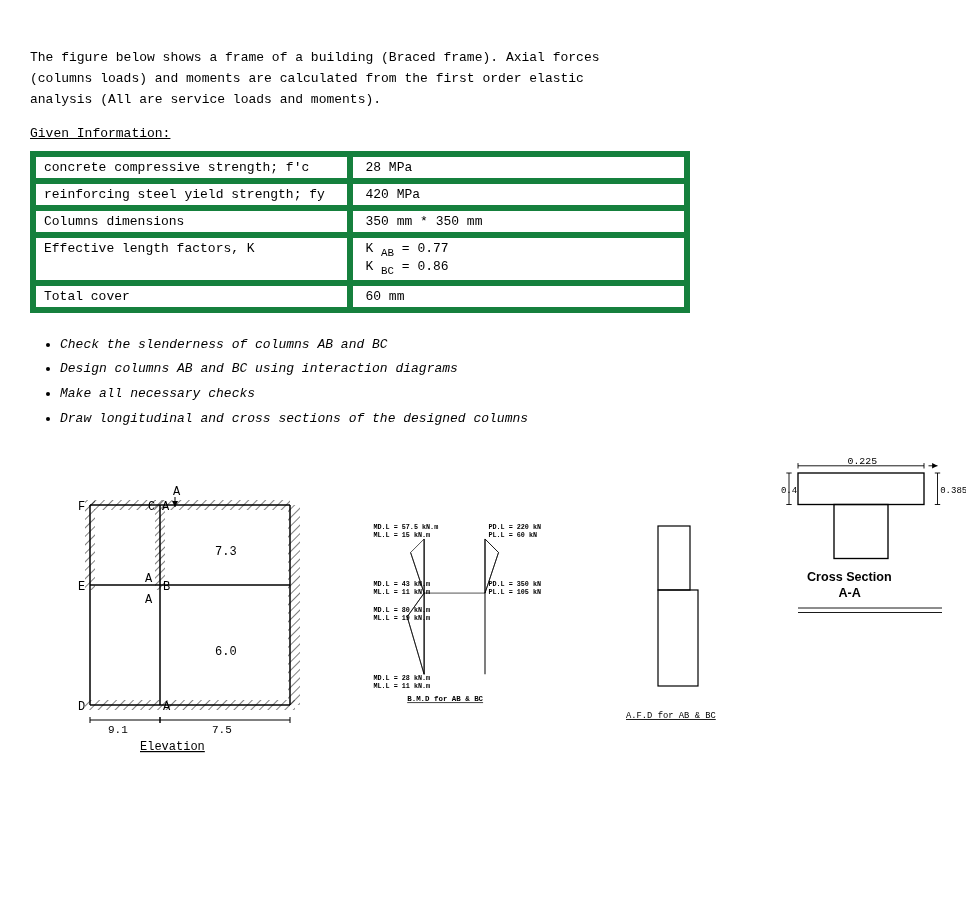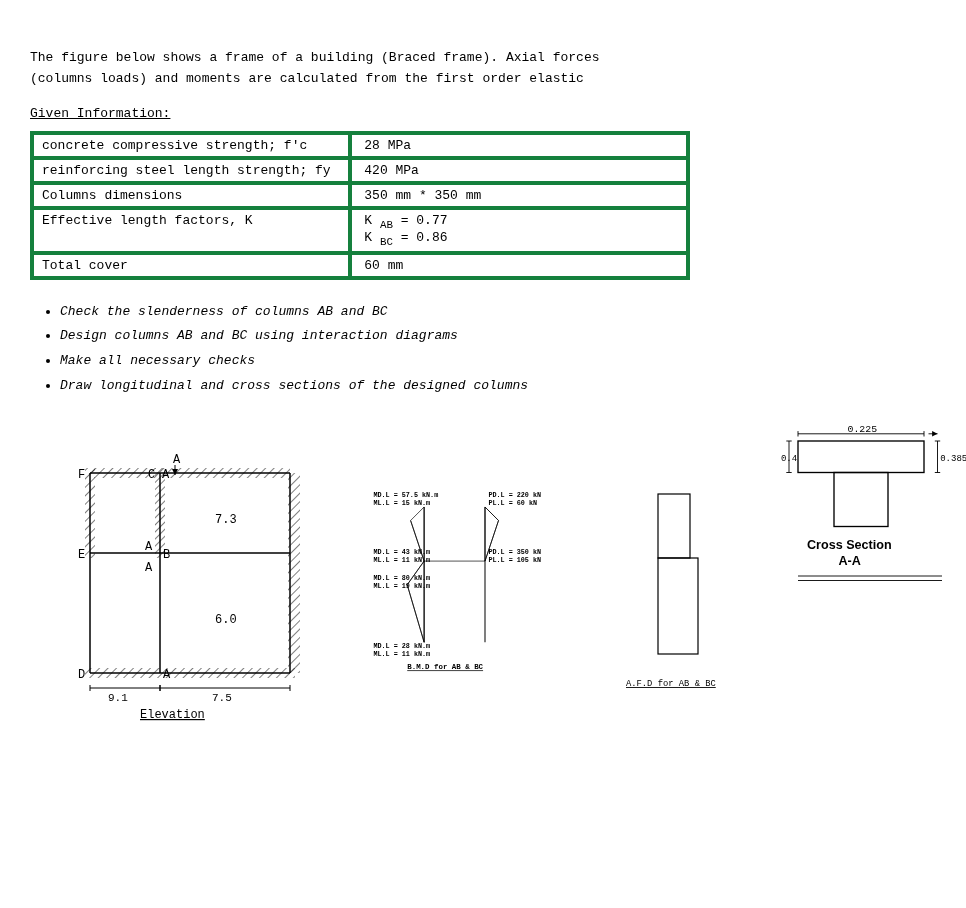--- a/index.html
+++ b/index.html
@@ -21,21 +21,21 @@
       font-weight: normal;
       text-decoration: underline;
       margin-bottom: 10px;
     }
     table.given-table {
       border-collapse: collapse;
       margin-bottom: 20px;
       width: 660px;
     }
     table.given-table td {
-      border: 4px solid #15803d;
+      border: 6px solid #15803d;
       padding: 3px 8px;
       font-family: 'Courier New', Courier, monospace;
       font-size: 13px;
       vertical-align: top;
     }
     table.given-table td:first-child {
       width: 320px;
     }
     table.given-table td:last-child {
       width: 340px;
@@ -108,32 +108,33 @@
       gap: 0px;
       text-decoration: underline;
     }
   </style>
 </head>
 <body>
 
 <div class="intro-text">
   <span>The figure below shows a frame of a building (Braced frame). Axial forces</span><br>
   <span>(columns loads) and moments are calculated from the first order elastic</span><br>
+  <span>analysis (All are service loads and moments).</span>
 </div>
 
 <div class="given-title">Given Information:</div>
 
 <table class="given-table">
   <tbody>
     <tr>
       <td>concrete compressive strength; f'c</td>
       <td>28 MPa</td>
     </tr>
     <tr>
-      <td>reinforcing steel length strength; fy</td>
+      <td>reinforcing steel yield strength; fy</td>
       <td>420 MPa</td>
     </tr>
     <tr>
       <td>Columns dimensions</td>
       <td>350 mm * 350 mm</td>
     </tr>
     <tr>
       <td>Effective length factors, K</td>
       <td>K <sub>AB</sub> = 0.77<br>K <sub>BC</sub> = 0.86</td>
     </tr>

